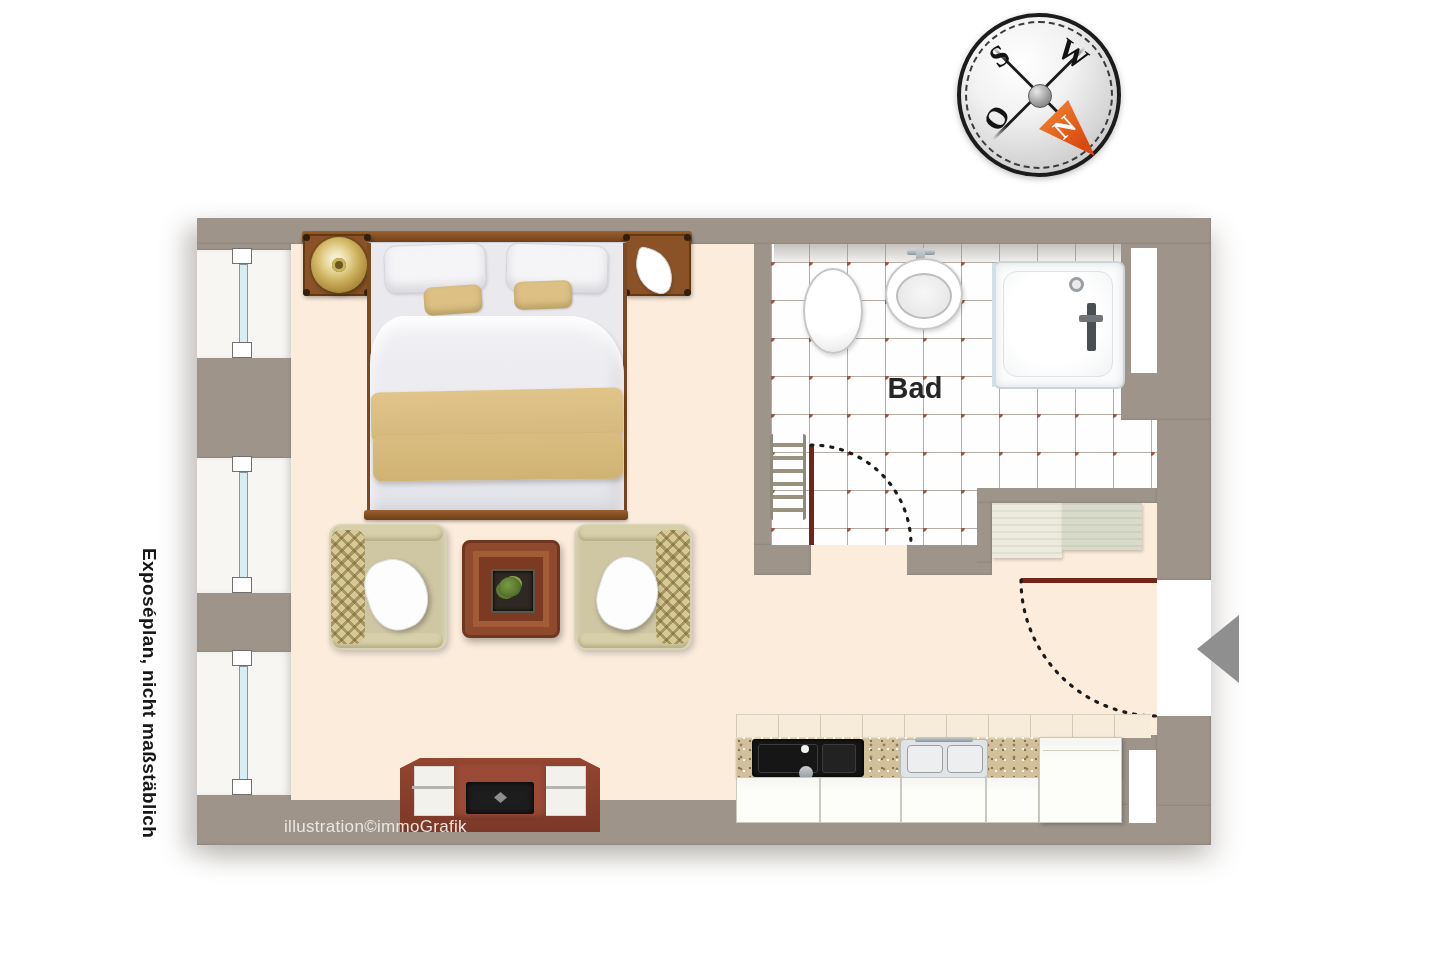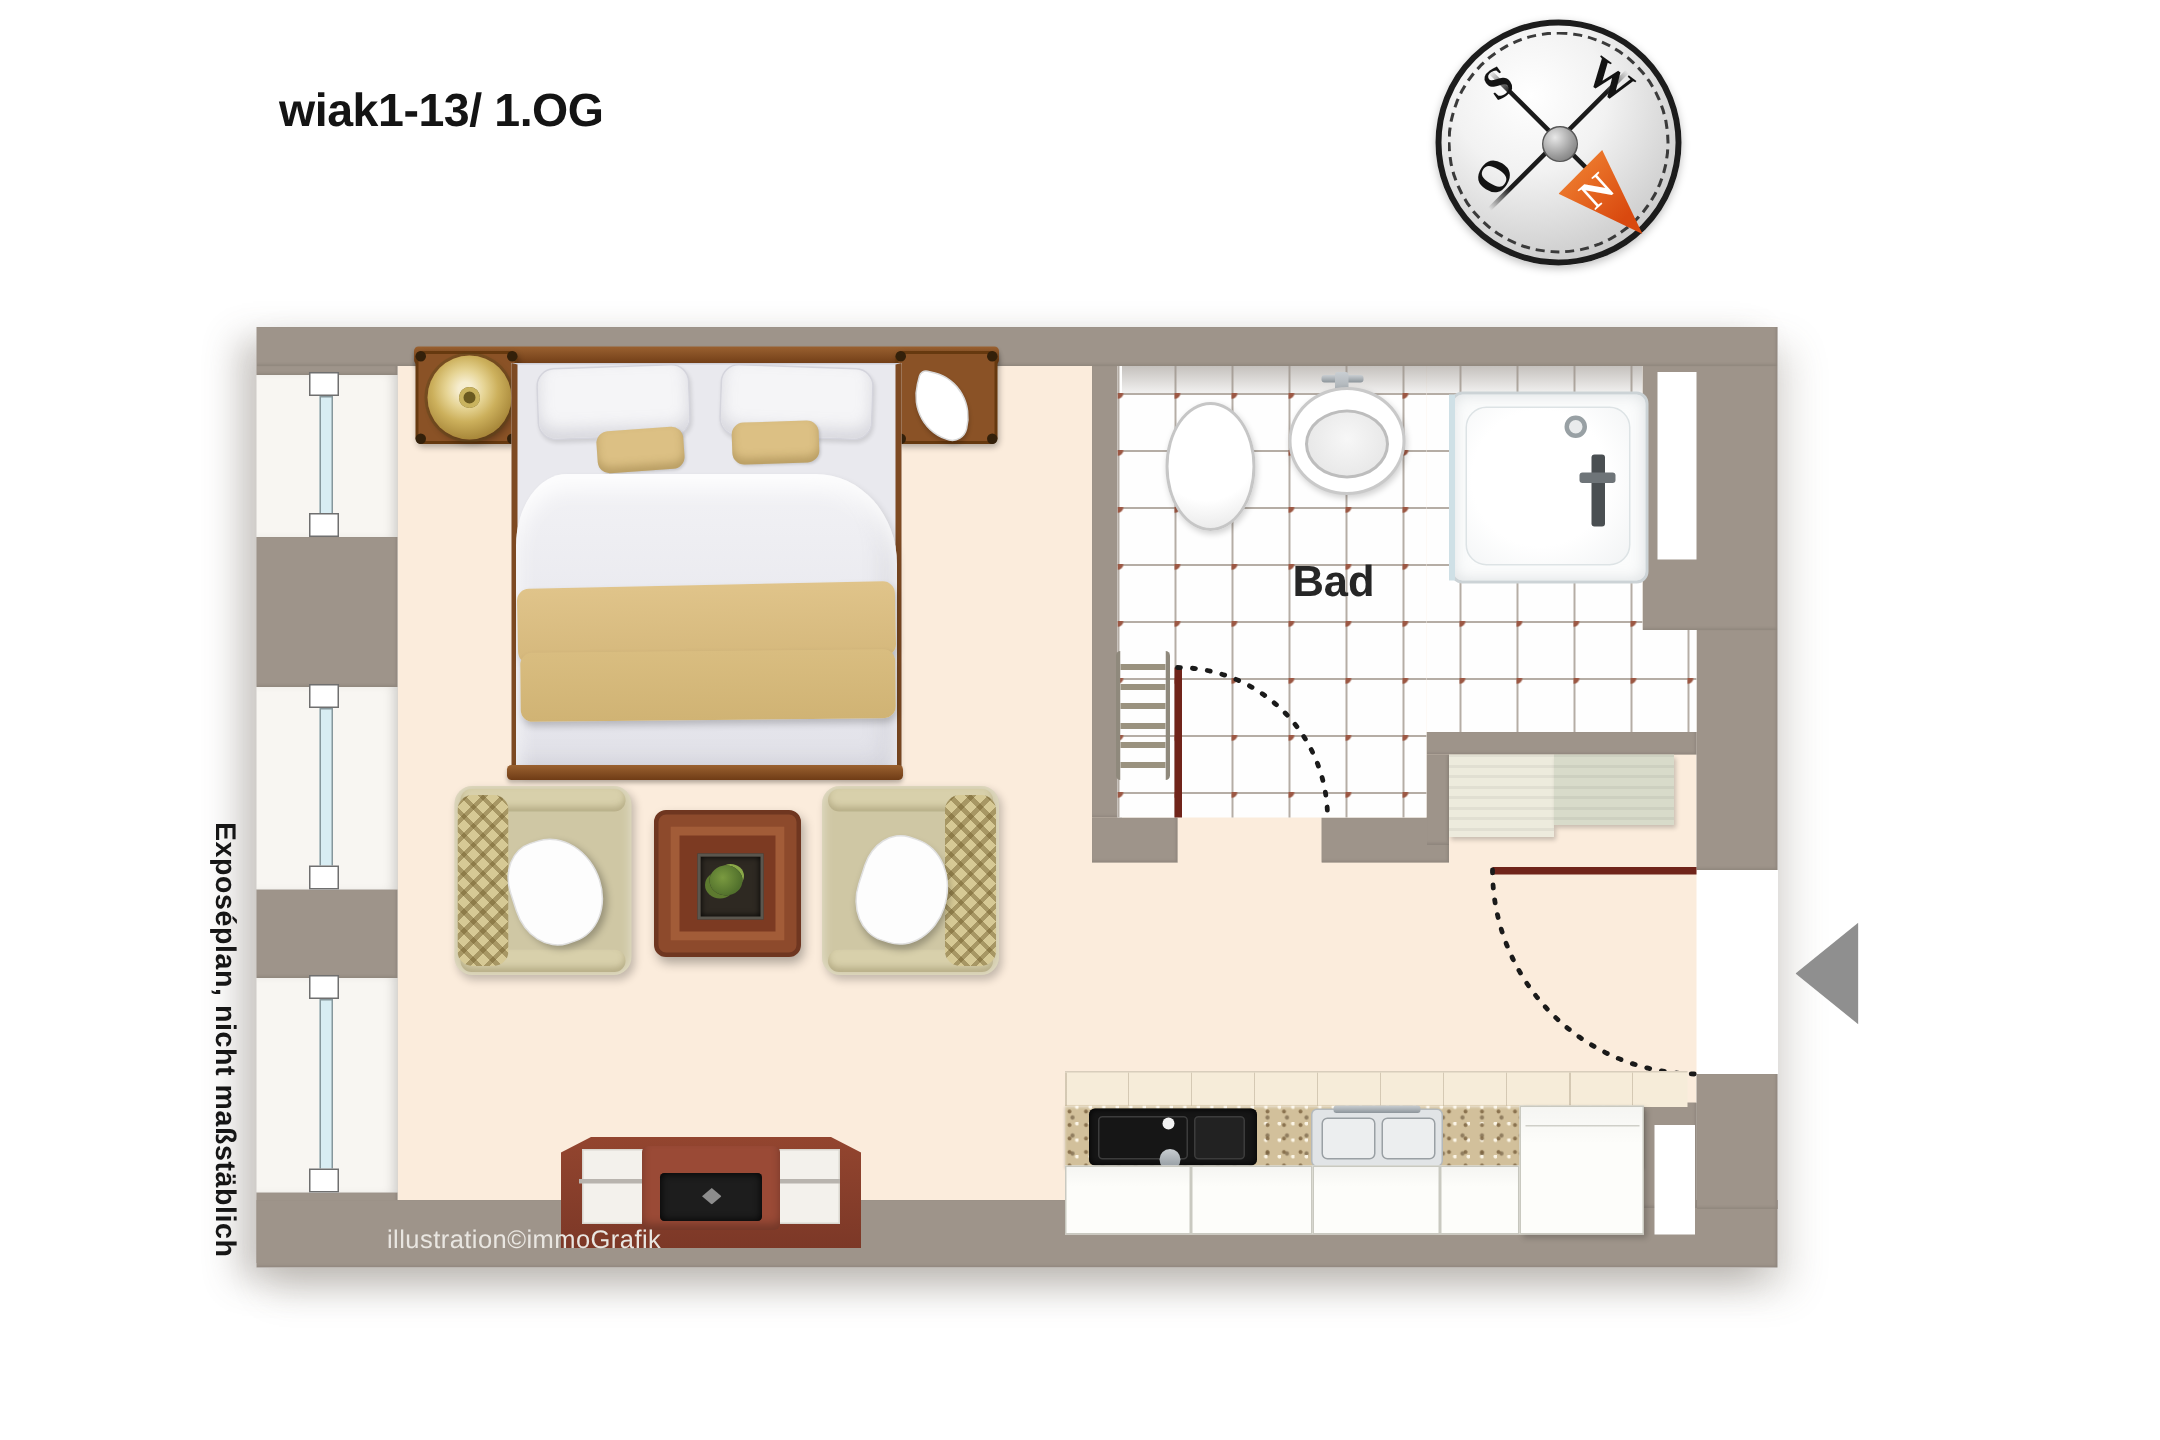--- a/index.html
+++ b/index.html
@@ -22,21 +22,21 @@
   .compass .spoke{left:13px;top:75px;width:130px;height:3px;background:linear-gradient(90deg,transparent,#1b1b1b 15%,#1b1b1b 85%,transparent);}
   .compass .hub{left:67px;top:67px;width:22px;height:22px;border-radius:50%;border:1px solid #555;
     background:radial-gradient(circle at 35% 30%, #e8e8e8, #9a9a9a 60%, #6d6d6d);}
   .compass .letter{font-family:"Liberation Serif", serif;font-size:30px;font-weight:600;color:#131313;}
   .compass .n-arrow{left:78px;top:83px;width:56px;height:56px;
     clip-path:polygon(0 52%, 52% 0, 100% 100%);
     background:linear-gradient(135deg,#f08232 10%,#d9490f 80%);}
   .compass .n-letter{left:16px;top:12px;font-family:"Liberation Serif", serif;font-size:27px;font-weight:bold;color:#ffffff;transform:rotate(-42deg);}
 
   
-  .plan{left:171px;top:218px;width:1014px;height:627px;
+  .plan{left:197px;top:218px;width:1014px;height:627px;
     box-shadow:-14px 8px 22px rgba(100,90,78,.30), 8px 14px 24px rgba(100,90,78,.22);}
   .wall{background:var(--wall);box-shadow:inset -1px -1px 2px rgba(0,0,0,.10);}
   .floor{left:94px;top:26px;width:866px;height:556px;background:var(--floor);}
   .recess{background:#f8f6f2;box-shadow:inset -6px 0 8px -4px rgba(0,0,0,.18);}
   .win-glass{left:42px;width:7px;background:var(--window-glass);border:1px solid #86979c;}
   .win-sq{left:35px;width:20px;height:16px;background:#ffffff;border:1.5px solid #6f6f6f;box-sizing:border-box;}
 
   
   .tiles{background-color:#fefefe;
     background-image:
@@ -108,21 +108,20 @@
   .arc path{fill:none;stroke:#1a1a1a;stroke-width:3.2;stroke-linecap:round;stroke-dasharray:2 8;}
   .entry-arrow{left:1197px;top:615px;width:42px;height:68px;background:#8f8f8f;
     clip-path:polygon(100% 0, 100% 100%, 0 50%);filter:drop-shadow(1px 2px 2px rgba(0,0,0,.25));}
   .side-note{left:138px;top:548px;height:300px;writing-mode:vertical-rl;font-size:19px;font-weight:bold;color:#161616;letter-spacing:.4px;}
   .credit{left:270px;top:817px;font-size:17px;color:#e9e6e1;letter-spacing:.3px;}
 </style>
 </head>
 <body style="--wall: #9e948a; --floor: #fbecdc; --tile-dot: #9c5844; --tile-line: #b5ada5; --window-glass: #d8edf3; --door: #70241a; --wood: #8a5226; --accent-textile: #dcc084;">
 
 <div class="abs title">
-  <div>wiak1-13/ 1.OG</div>
 </div>
 
 <div class="abs compass">
   <div class="abs ticks"></div>
   <div class="abs spoke" style="transform:rotate(45deg);"></div>
   <div class="abs spoke" style="transform:rotate(-45deg);"></div>
   <div class="abs hub"></div>
   <span class="abs letter" style="left:30px;top:22px;transform:rotate(-36deg);">S</span>
   <span class="abs letter" style="left:97px;top:20px;transform:rotate(36deg);">W</span>
   <span class="abs letter" style="left:24px;top:84px;transform:rotate(-58deg);">O</span>

